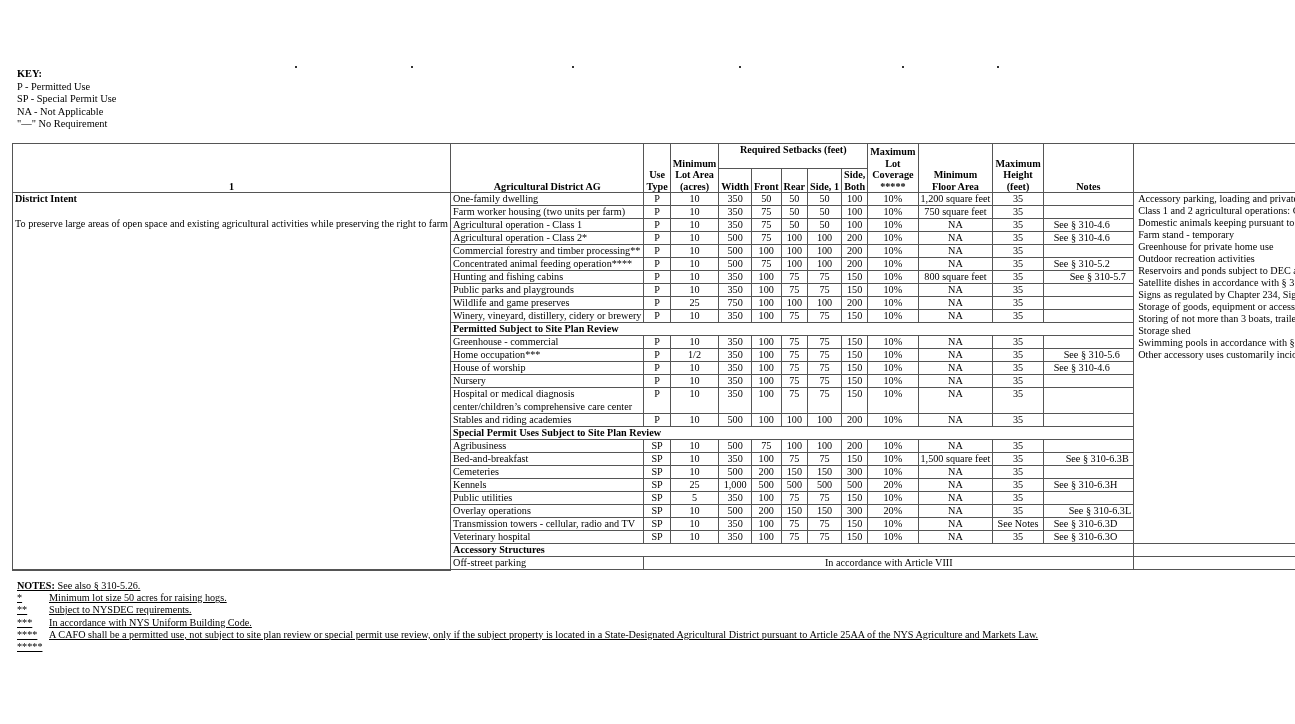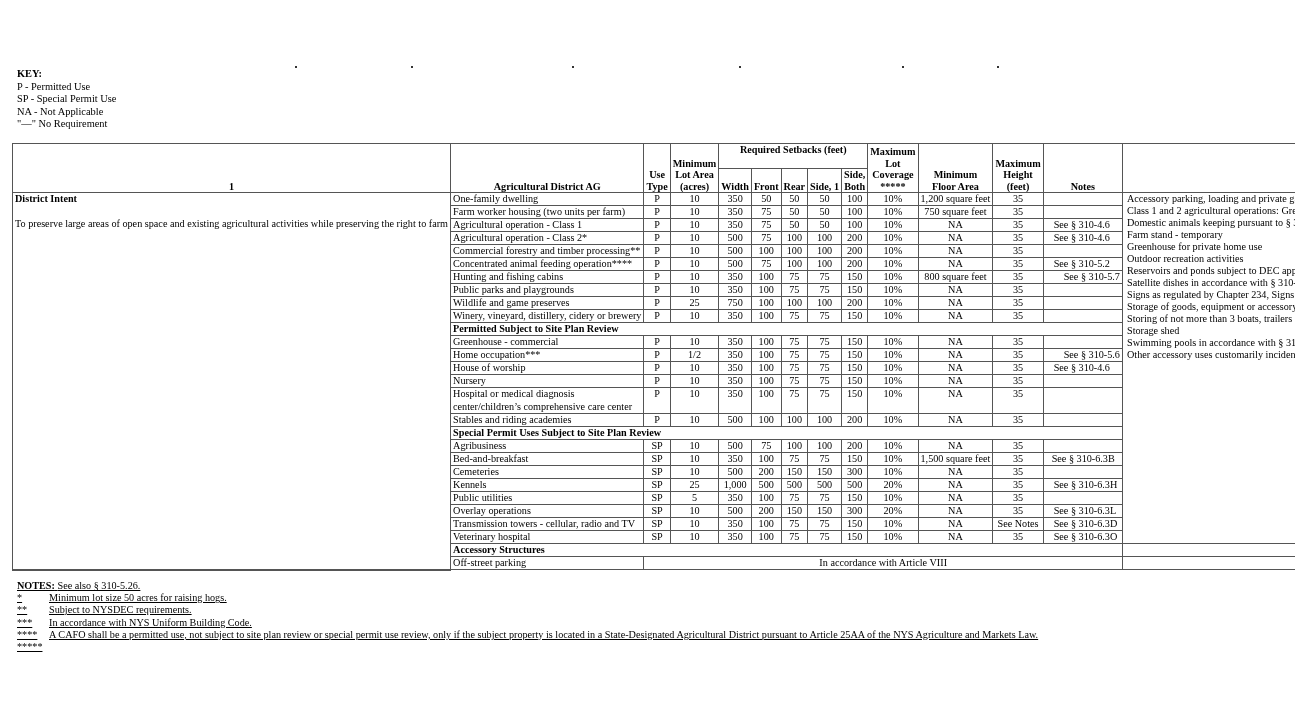--- a/index.html
+++ b/index.html
@@ -192,21 +192,21 @@
         <td class="c">P</td>
         <td class="c">10</td>
         <td class="c">350</td>
         <td class="c">100</td>
         <td class="c">75</td>
         <td class="c">75</td>
         <td class="c">150</td>
         <td class="c">10%</td>
         <td class="c">800 square feet</td>
         <td class="c">35</td>
-        <td class="" style="padding-left: 20px;">See § 310-5.7</td>
+        <td class="" style="padding-left: 26px;">See § 310-5.7</td>
       </tr>
       <tr>
         <td class="">Public parks and playgrounds</td>
         <td class="c">P</td>
         <td class="c">10</td>
         <td class="c">350</td>
         <td class="c">100</td>
         <td class="c">75</td>
         <td class="c">75</td>
         <td class="c">150</td>
@@ -352,21 +352,21 @@
         <td class="c">SP</td>
         <td class="c">10</td>
         <td class="c">350</td>
         <td class="c">100</td>
         <td class="c">75</td>
         <td class="c">75</td>
         <td class="c">150</td>
         <td class="c">10%</td>
         <td class="c">1,500 square feet</td>
         <td class="c">35</td>
-        <td class="" style="padding-left: 8px;">See § 310-6.3B</td>
+        <td class="" style="padding-left: 22px;">See § 310-6.3B</td>
       </tr>
       <tr>
         <td class="">Cemeteries</td>
         <td class="c">SP</td>
         <td class="c">10</td>
         <td class="c">500</td>
         <td class="c">200</td>
         <td class="c">150</td>
         <td class="c">150</td>
         <td class="c">300</td>
@@ -408,21 +408,21 @@
         <td class="c">SP</td>
         <td class="c">10</td>
         <td class="c">500</td>
         <td class="c">200</td>
         <td class="c">150</td>
         <td class="c">150</td>
         <td class="c">300</td>
         <td class="c">20%</td>
         <td class="c">NA</td>
         <td class="c">35</td>
-        <td class="" style="padding-left: 10px; margin-top: 24px;">See § 310-6.3L</td>
+        <td class="" style="padding-left: 25px; margin-top: 24px;">See § 310-6.3L</td>
       </tr>
       <tr>
         <td class="">Transmission towers - cellular, radio and TV</td>
         <td class="c">SP</td>
         <td class="c">10</td>
         <td class="c">350</td>
         <td class="c">100</td>
         <td class="c">75</td>
         <td class="c">75</td>
         <td class="c">150</td>

